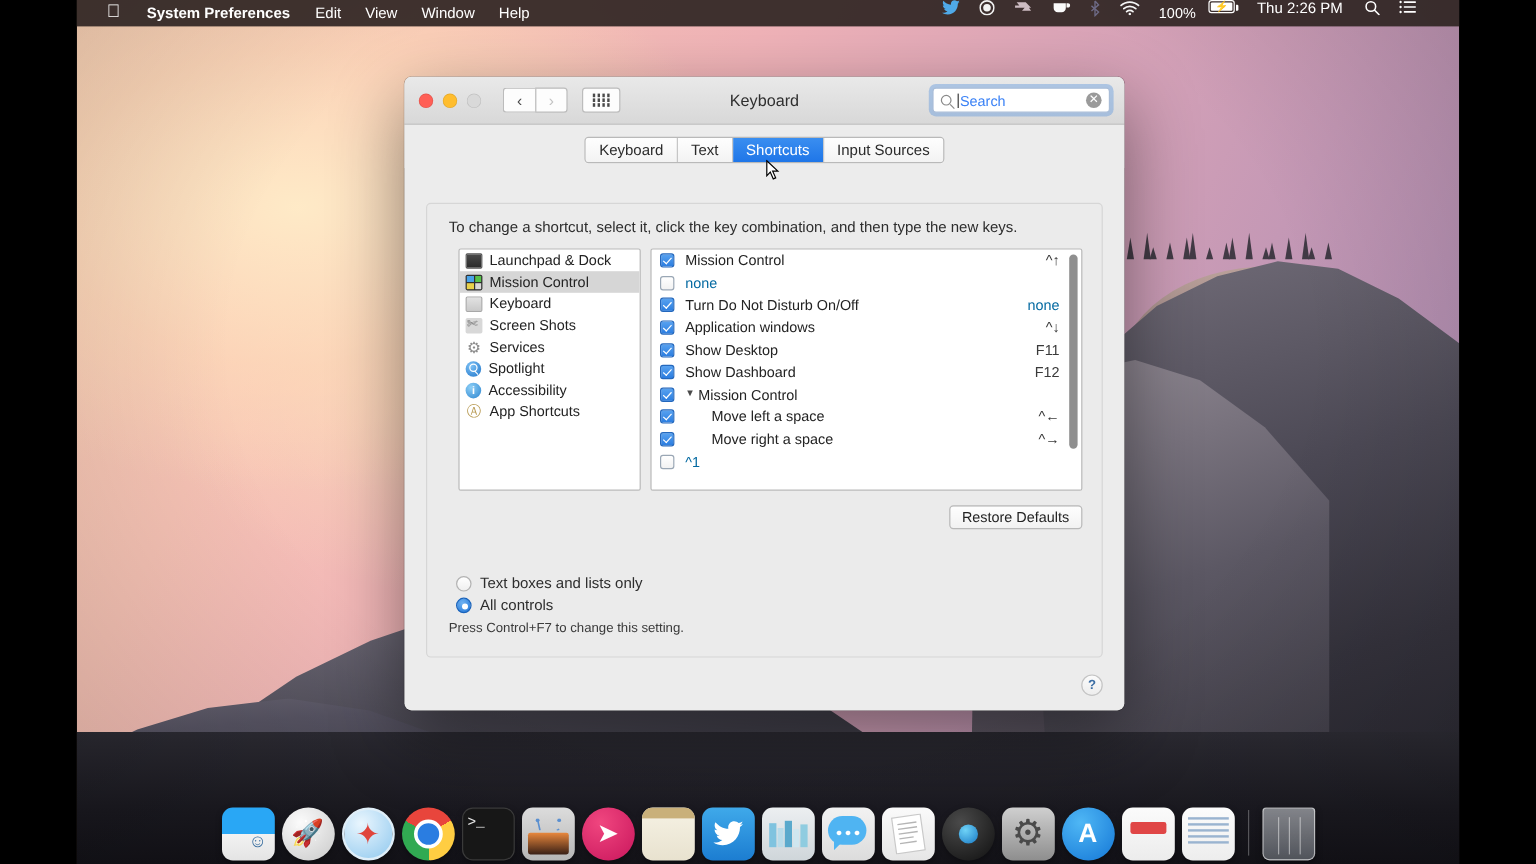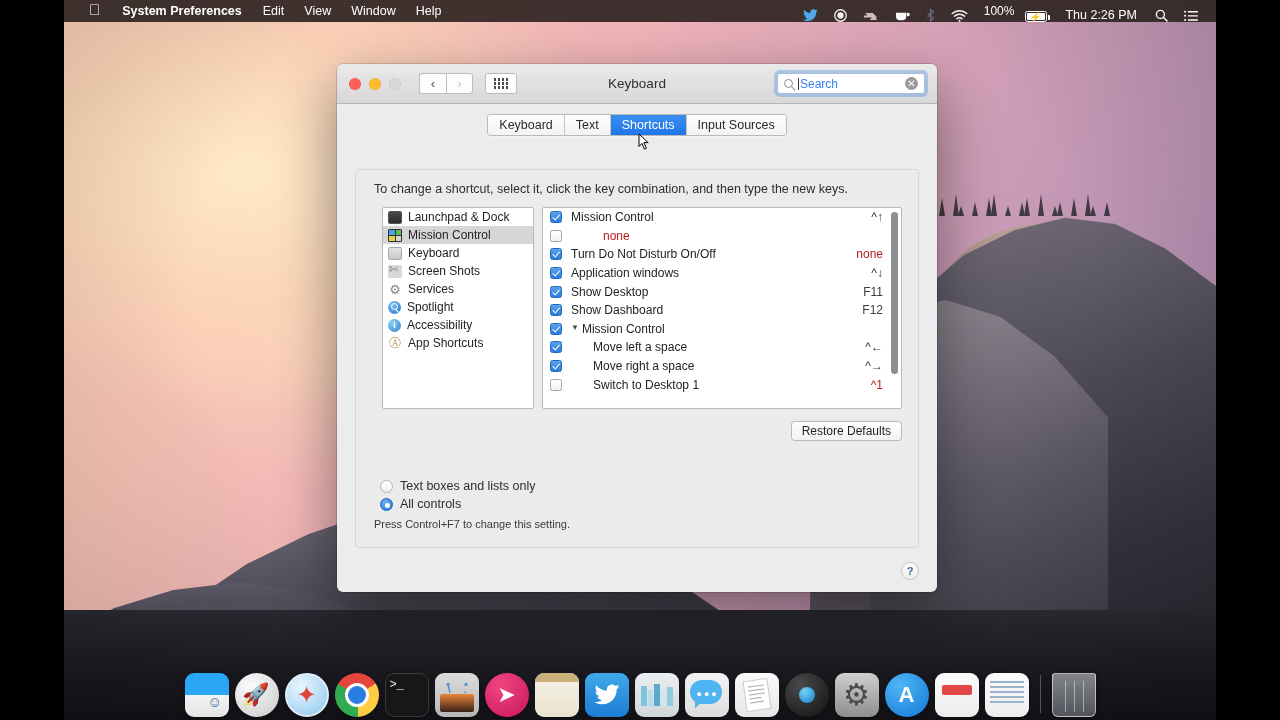--- a/index.html
+++ b/index.html
@@ -46,21 +46,21 @@
   .vign { position:absolute; inset:0; background:radial-gradient(ellipse at 50% 40%, rgba(0,0,0,0) 55%, rgba(0,0,0,.18) 100%); }
 
   
   #menubar { position:absolute; left:64px; top:0; width:1152px; height:22px;
              background:rgba(48,38,36,.93); display:flex; align-items:center;
              color:#fff; font-size:12.5px; z-index:50; }
   #menubar .left { display:flex; align-items:center; gap:0; padding-left:14px; }
   #menubar .mi { padding:0 10px; line-height:22px; white-space:nowrap; }
   #menubar .mi.apple { font-size:15px; padding:0 11px; position:relative; top:-1px; }
   #menubar .mi.bold { font-weight:bold; padding:0 11px; }
-  #menubar .right { margin-left:auto; display:flex; align-items:flex-end; gap:0; padding-right:10px; }
+  #menubar .right { margin-left:auto; display:flex; align-items:flex-start; gap:0; padding-right:28px; }
   #menubar .si { padding:0 8px; line-height:22px; display:flex; align-items:center; }
   #menubar .clock { padding:0 10px; font-size:12.5px; }
   #menubar .pct { font-size:12px; padding-right:3px; }
 
   .batt { width:22px; height:11px; border:1.4px solid #fff; border-radius:2.5px; position:relative; display:inline-block; }
   .batt:after { content:""; position:absolute; right:-4px; top:3px; width:2px; height:5px; background:#fff; border-radius:0 1px 1px 0; }
   .batt .fill { position:absolute; left:1px; top:1px; bottom:1px; right:1px; background:#fff; border-radius:1px; }
   .batt .bolt { position:absolute; left:50%; top:50%; transform:translate(-50%,-50%); color:#302624; font-size:9px; font-weight:bold; line-height:1; }
 
   
@@ -151,21 +151,21 @@
   .srow { height:18.6px; display:flex; align-items:center; padding:0 4px 0 7px; font-size:12px; color:#232323; }
   .cb { width:12px; height:12px; border-radius:2.5px; flex:none; margin-right:9px;
         border:1px solid #9aa7b5; background:linear-gradient(180deg,#fff,#f2f2f2); position:relative; }
   .cb.on { background:linear-gradient(180deg,#58a2f0,#2b7de0); border-color:#2468bd; }
   .cb.on:after { content:""; position:absolute; left:3.4px; top:1px; width:3.2px; height:6.4px;
                  border:solid #fff; border-width:0 1.6px 1.6px 0; transform:rotate(42deg); }
   .slabel { flex:1; white-space:nowrap; display:flex; align-items:center; }
   .slabel.ind { padding-left:22px; }
   .disc { display:inline-block; margin-right:3px; font-size:8px; color:#4a4a4a; position:relative; top:-1px; }
   .skey { font-size:12px; color:#3a3a3a; padding-right:14px; white-space:nowrap; }
-  .skey.dim { color:#b91c1c;margin-left:32px; }
+  .skey.dim { color:#0369a1; }
   #sbar { position:absolute; right:3px; top:4px; width:7px; height:162px;
           background:#8f8f8f; border-radius:3.5px; }
 
   #restore { position:absolute; right:16px; top:251px; height:20px; padding:0 10px;
              background:linear-gradient(180deg,#fefefe,#f2f2f2); border:1px solid #b9b9b9;
              border-radius:3.5px; font-size:12px; color:#232323; display:flex; align-items:center; }
 
   .fka { position:absolute; left:18px; top:288px; font-size:12.5px; color:#2d2d2d; }
   .radrow { position:absolute; left:24px; display:flex; align-items:center; gap:7px; font-size:12.5px; color:#2d2d2d; }
   .radrow.r1 { top:309px; }
@@ -505,23 +505,20 @@
               </div>
               <div class="srow">
                 <span class="cb on"></span>
                 <span class="slabel ind">
                   <span>Move right a space</span>
                 </span>
                 <span class="skey">^→</span>
               </div>
               <div class="srow">
                 <span class="cb"></span>
-                <span class="slabel ind">
-                  <span>Switch to Desktop 1</span>
-                </span>
                 <span class="skey dim">^1</span>
               </div>
             </div>
           <div id="sbar"></div>
         </div>
       </div>
 
       <div id="restore">Restore Defaults</div>
 
 

